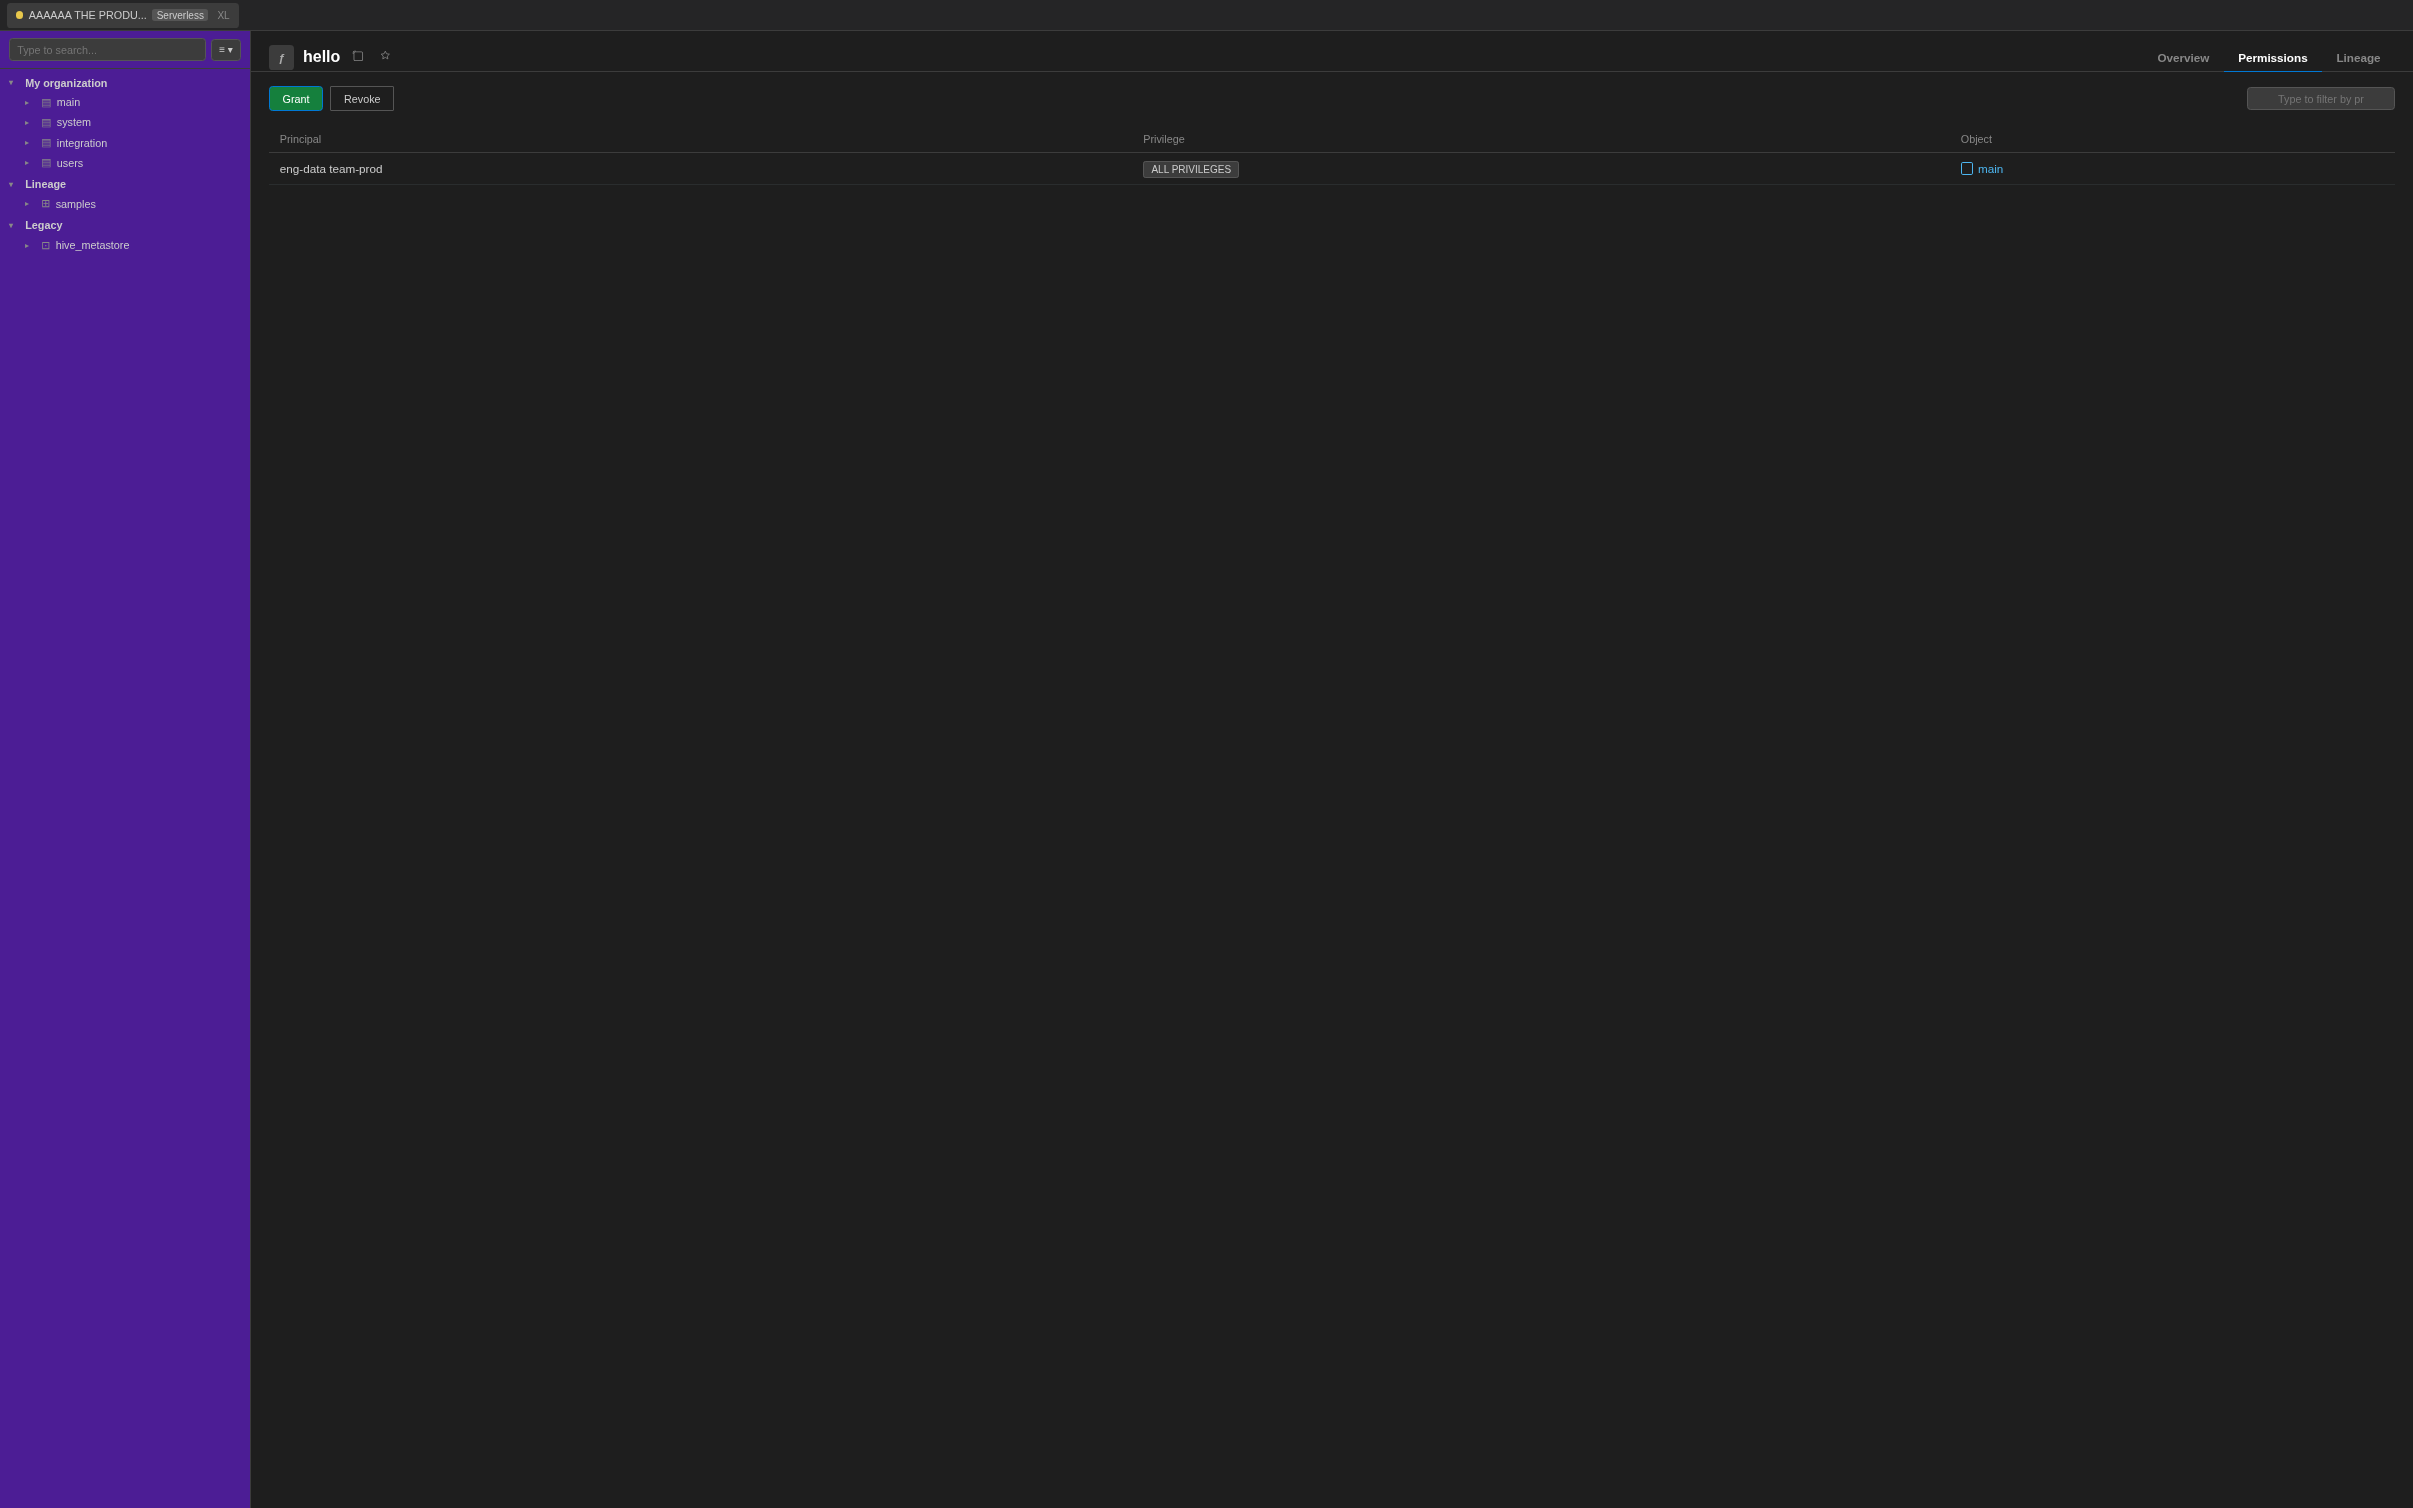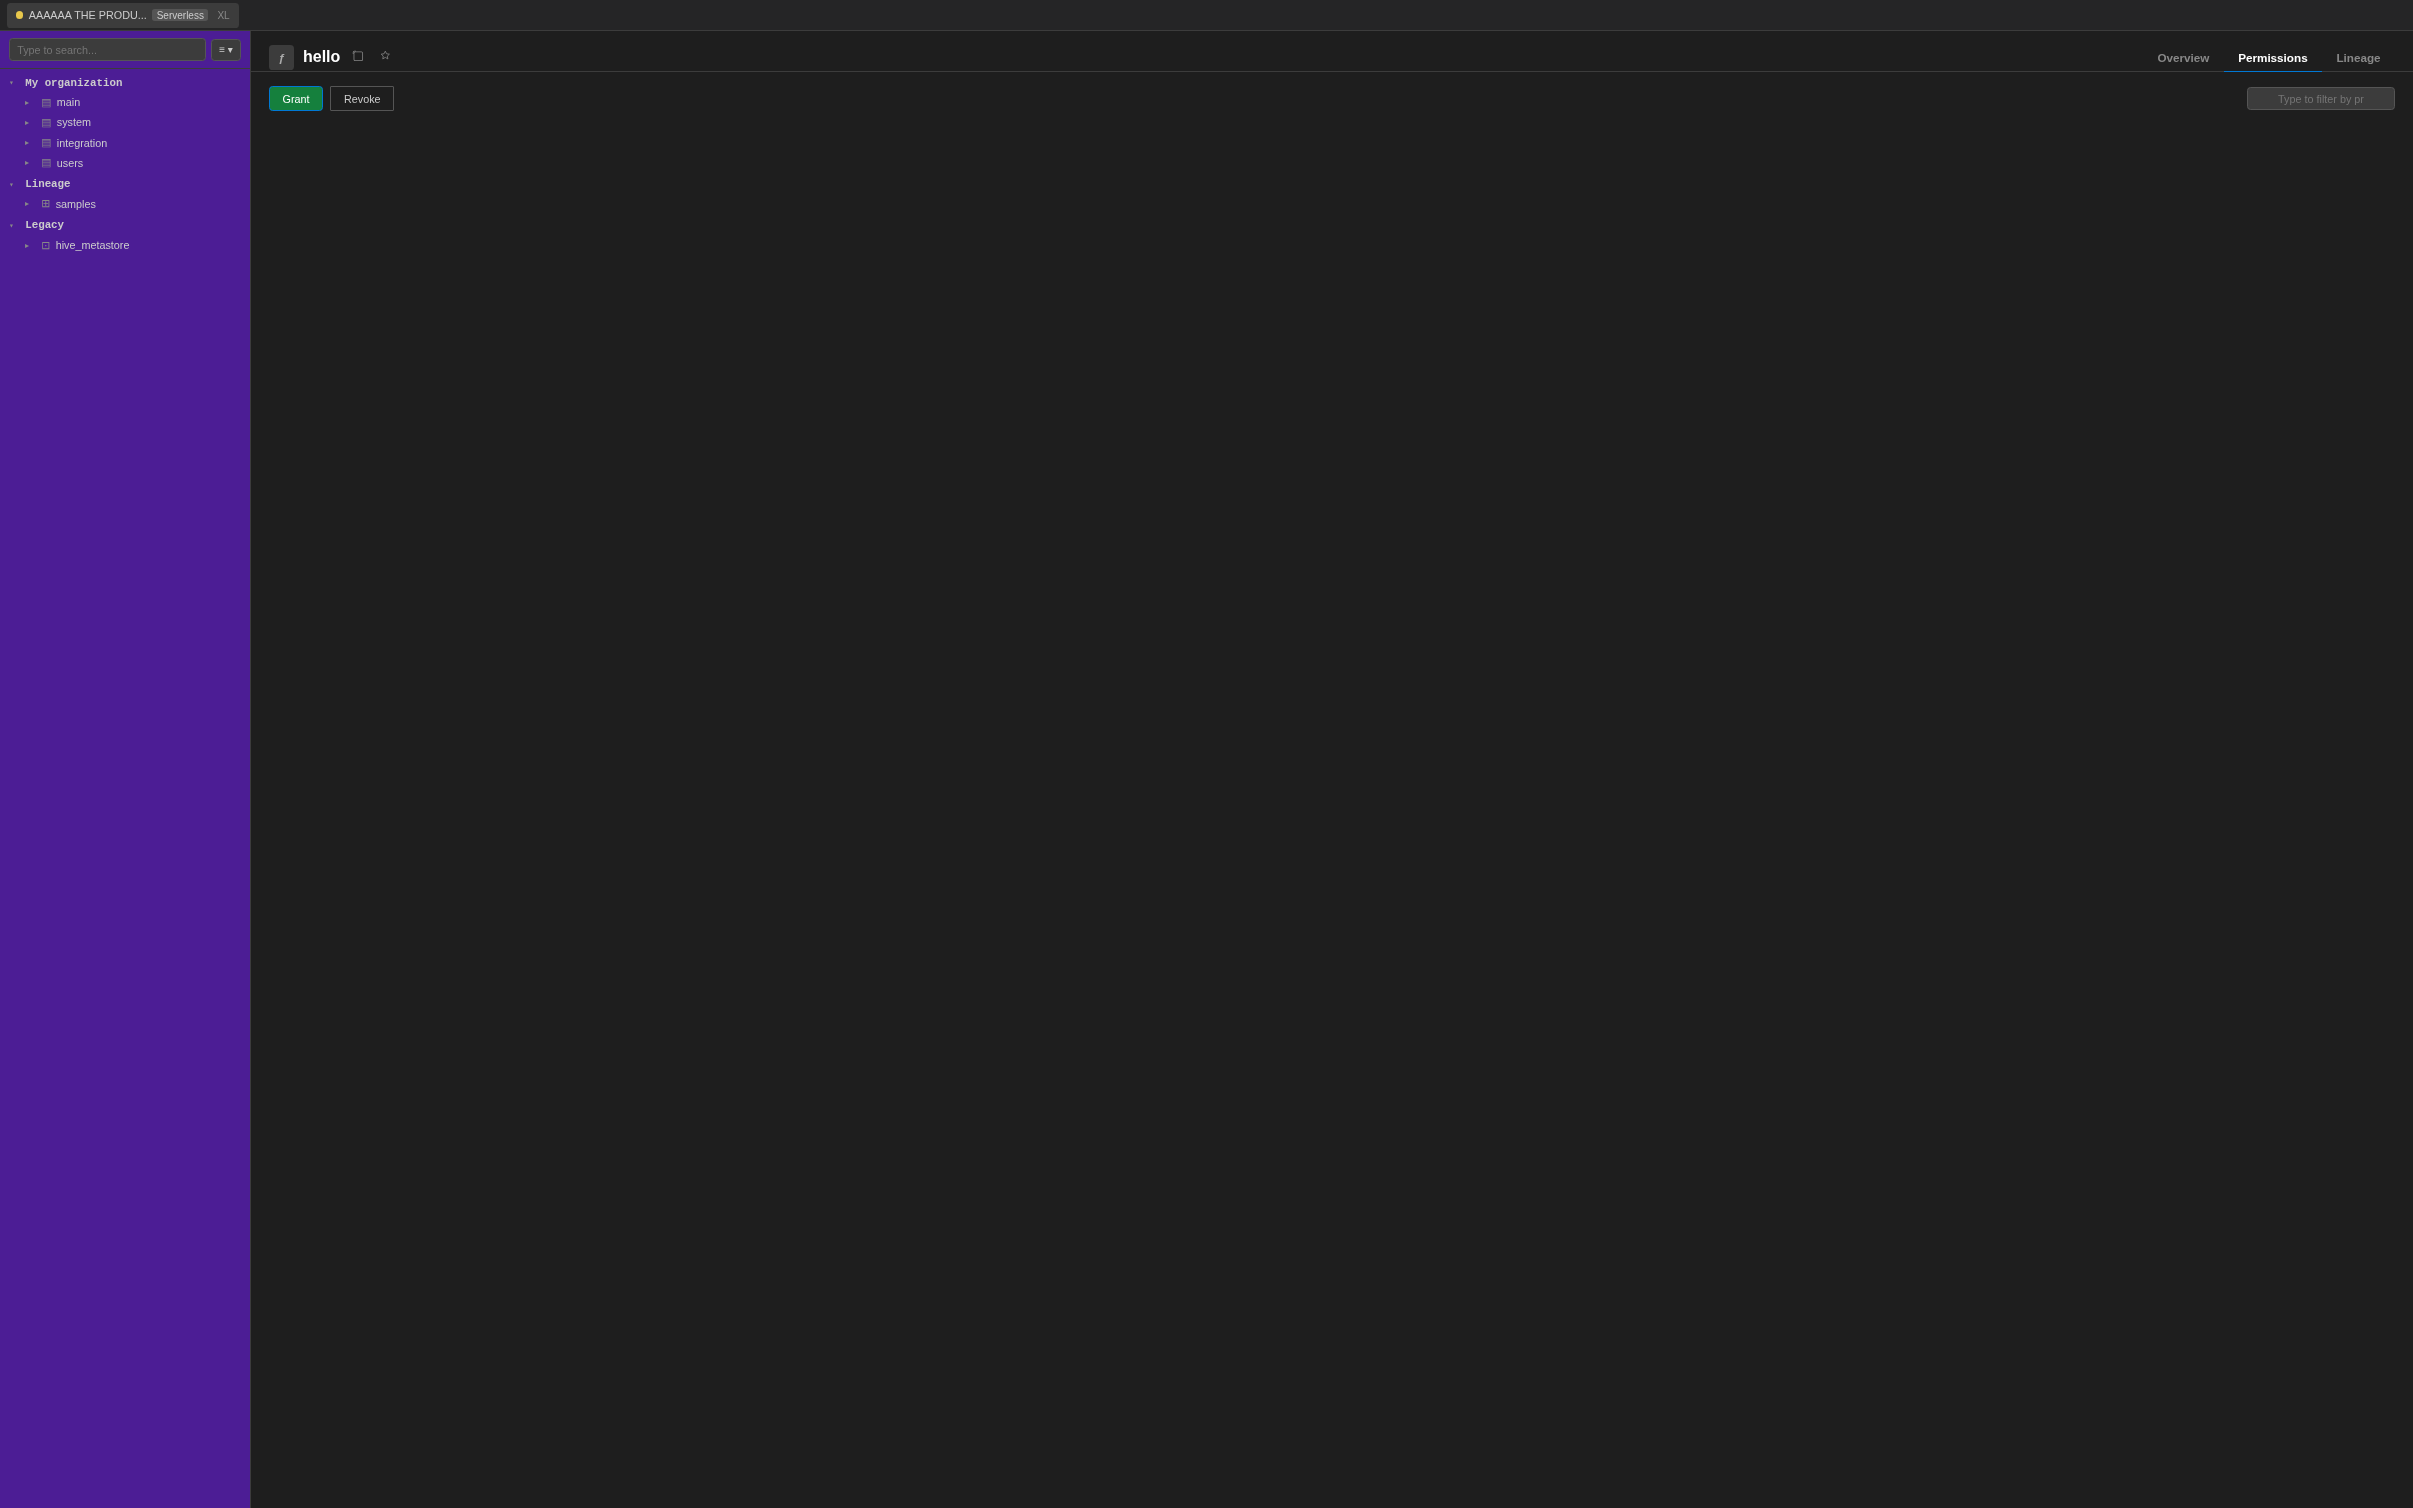--- a/index.html
+++ b/index.html
@@ -122,21 +122,20 @@
 
     .tree-section-header {
       display: flex;
       align-items: center;
       gap: 5.4px;
       padding: 3.6px 9px;
       cursor: pointer;
       font-size: 10.8px;
       color: #cccccc;
       font-weight: 600;
-      font-family: Liberation Mono, monospace;
     }
 
     .chevron {
       font-size: 8px;
       color: #888;
       width: 10.8px;
     }
 
     .chevron.down::before { content: '▾'; }
     .chevron.right::before { content: '▸'; }
@@ -445,17 +444,40 @@
     <div class="tab-content">
 
       <div class="toolbar">
         <button class="btn-grant">Grant</button>
         <button class="btn-revoke">Revoke</button>
         <div class="filter-input-wrap">
           <input class="filter-input" type="text" placeholder="Type to filter by pr" style="">
         </div>
       </div>
 
+      <table class="permissions-table">
+        <thead>
+          <tr>
+            <th>Principal</th>
+            <th>Privilege</th>
+            <th>Object</th>
+          </tr>
+        </thead>
+        <tbody>
+          <tr class="table-row">
+            <td>eng-data team-prod</td>
+            <td>
+              <span class="privilege-badge">ALL PRIVILEGES</span>
+            </td>
+            <td>
+              <a class="object-link">
+                <span class="schema-icon"></span>
+                <span>main</span>
+              </a>
+            </td>
+          </tr>
+        </tbody>
+      </table>
 
     </div>
   </div>
 </div>
 
 
 </body></html>

